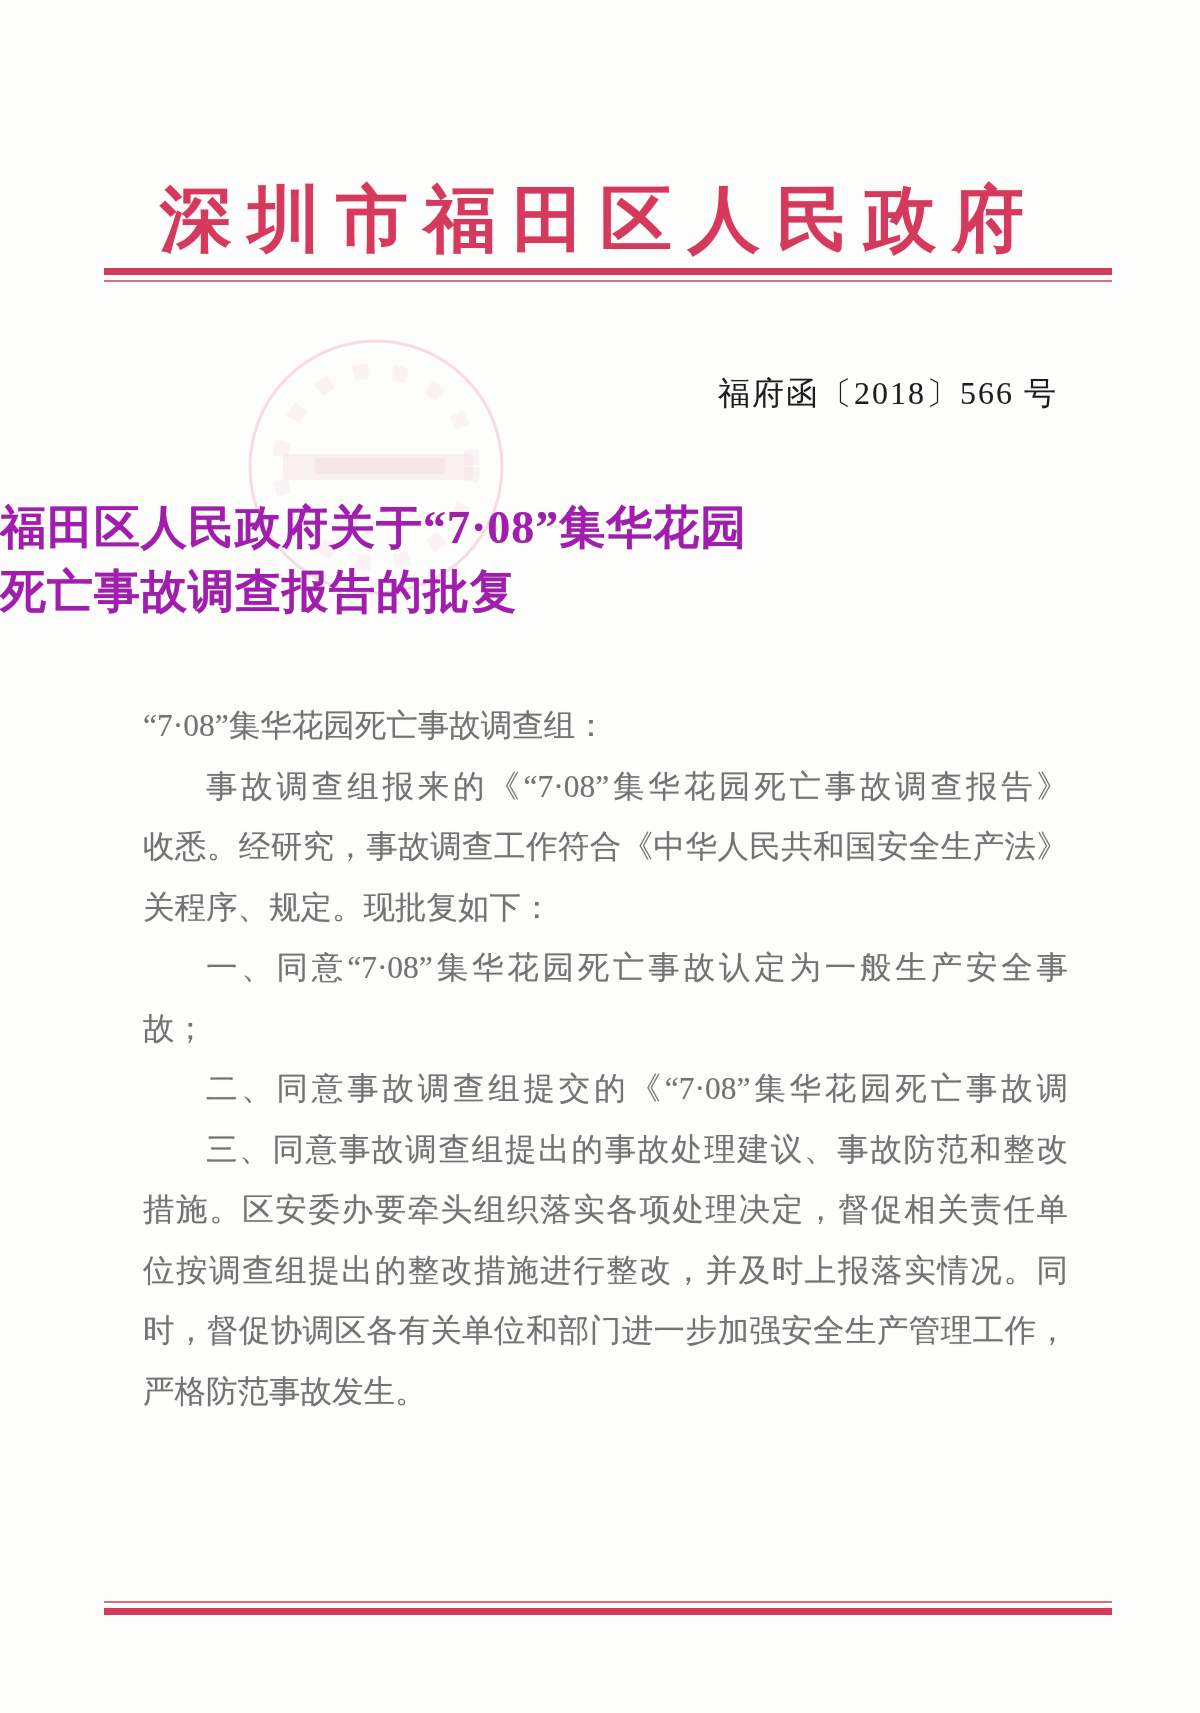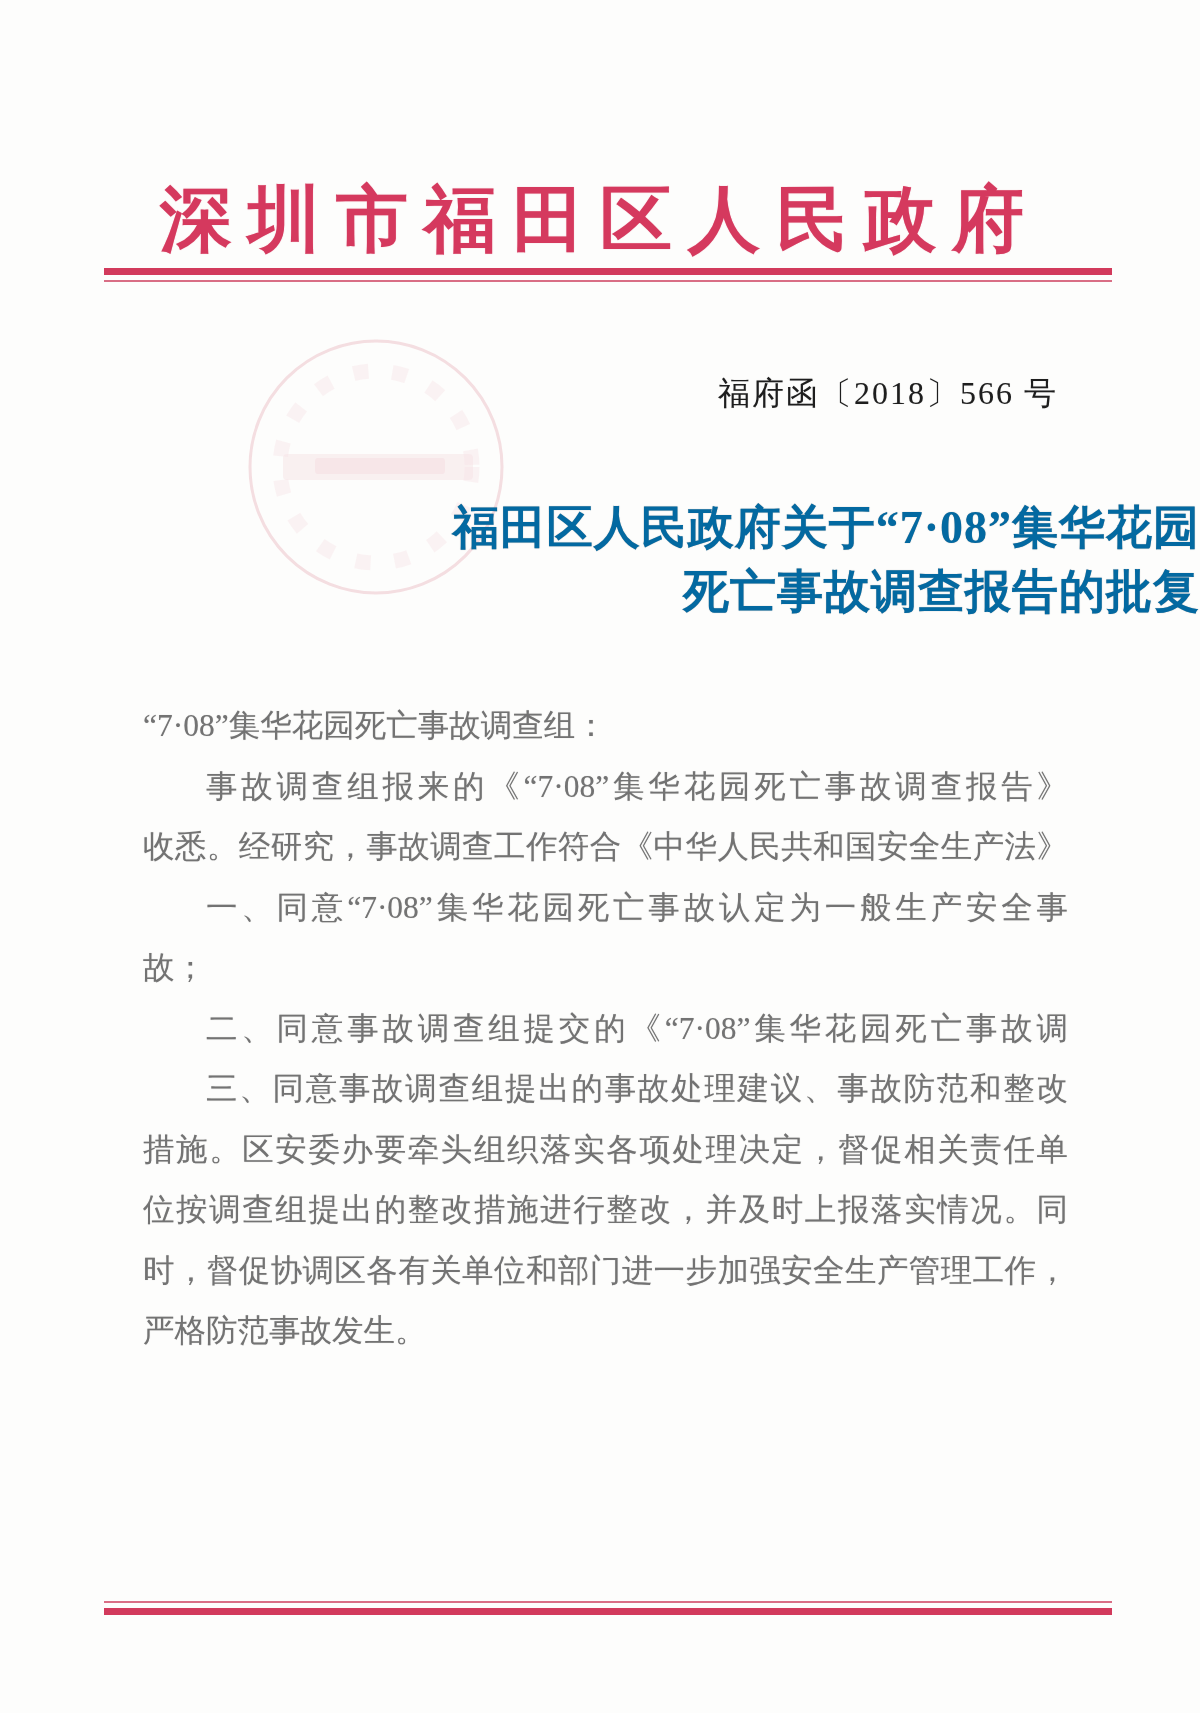--- a/index.html
+++ b/index.html
@@ -50,22 +50,22 @@
     position: absolute;
     left: 245px; top: 336px;
     width: 262px; height: 262px;
     pointer-events: none;
   }
 
   
   .doc-title {
     position: absolute;
     top: 496px; left: 0; right: 0;
-    text-align: right;
-    color: #0369a1;
+    text-align: left;
+    color: #a21caf;
     font-weight: 900;
     font-size: 46px;
     line-height: 64px;
     letter-spacing: 1px;
     text-shadow: 0 0 1px rgba(0,0,0,0.35);
     white-space: nowrap;
   }
 
   
   .doc-body {
@@ -104,20 +104,21 @@
 
   <div class="doc-title">
     <div>福田区人民政府关于“7·08”集华花园</div>
     <div>死亡事故调查报告的批复</div>
   </div>
 
   <div class="doc-body">
     <div class="bl">“7·08”集华花园死亡事故调查组：</div>
     <div class="bl fill ind">事故调查组报来的《“7·08”集华花园死亡事故调查报告》</div>
     <div class="bl fill">收悉。经研究，事故调查工作符合《中华人民共和国安全生产法》</div>
+    <div class="bl">关程序、规定。现批复如下：</div>
     <div class="bl fill ind">一、同意“7·08”集华花园死亡事故认定为一般生产安全事</div>
     <div class="bl">故；</div>
     <div class="bl fill ind">二、同意事故调查组提交的《“7·08”集华花园死亡事故调</div>
     <div class="bl fill ind">三、同意事故调查组提出的事故处理建议、事故防范和整改</div>
     <div class="bl fill">措施。区安委办要牵头组织落实各项处理决定，督促相关责任单</div>
     <div class="bl fill">位按调查组提出的整改措施进行整改，并及时上报落实情况。同</div>
     <div class="bl fill">时，督促协调区各有关单位和部门进一步加强安全生产管理工作，</div>
     <div class="bl">严格防范事故发生。</div>
   </div>
 

